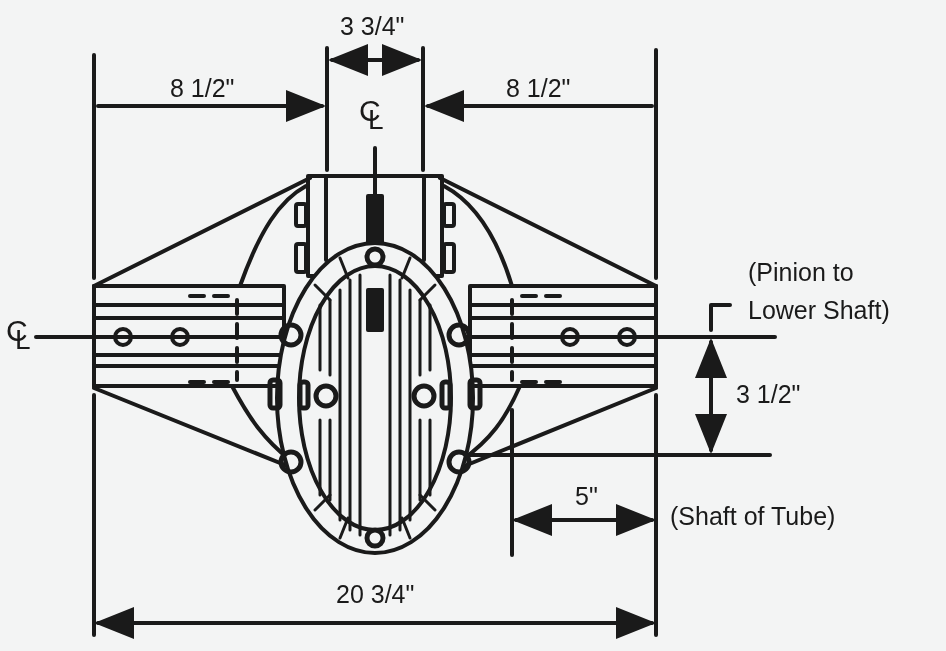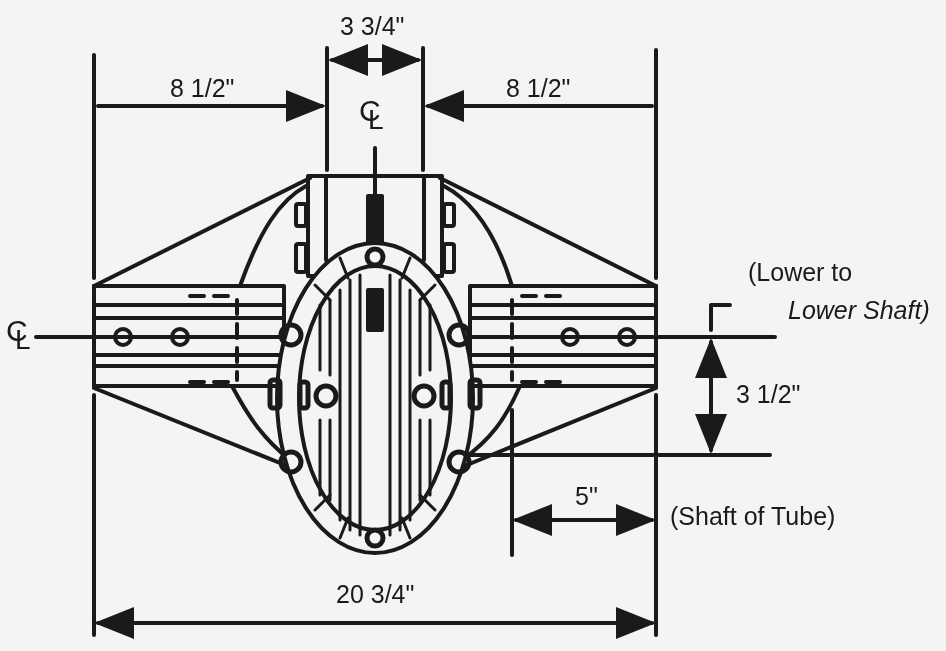--- a/index.html
+++ b/index.html
@@ -161,22 +161,22 @@
     </g>
   </svg>
 
   <div class="lbl" style="left:340px; top:14px;">3 3/4"</div>
   <div class="lbl" style="left:170px; top:76px;">8 1/2"</div>
   <div class="lbl" style="left:506px; top:76px;">8 1/2"</div>
   <div class="lbl" style="left:336px; top:582px;">20 3/4"</div>
   <div class="lbl" style="left:736px; top:382px;">3 1/2"</div>
   <div class="lbl" style="left:575px; top:484px;">5"</div>
 
-  <div class="lbl" style="left:748px; top:260px;">(Lower to</div>
-  <div class="lbl" style="left:788px; top:298px;font-style:italic;">Lower Shaft)</div>
+  <div class="lbl" style="left:748px; top:260px;">(Pinion to</div>
+  <div class="lbl" style="left:748px; top:298px;">Lower Shaft)</div>
   <div class="lbl" style="left:670px; top:504px;">(Shaft of Tube)</div>
 
   <div class="cl" style="left:359px; top:96px; width:30px; height:44px;">
     <span class="c">C</span>
     <span class="l">L</span>
   </div>
   <div class="cl" style="left:6px; top:316px; width:30px; height:44px;">
     <span class="c">C</span>
     <span class="l">L</span>
   </div>

